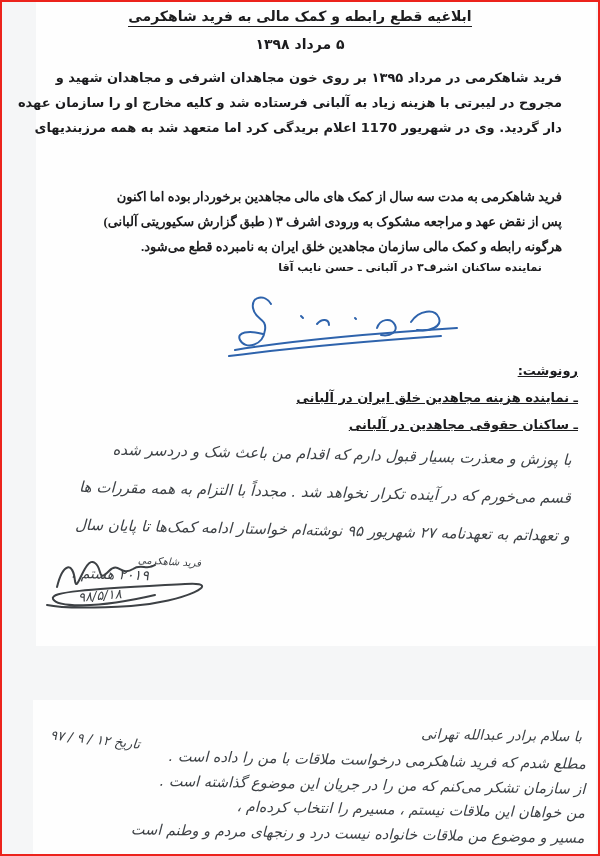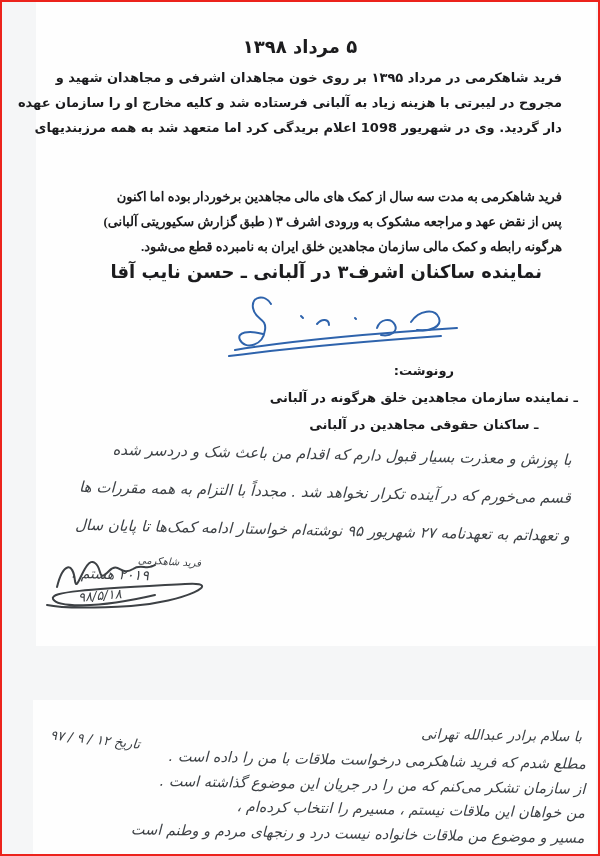--- a/index.html
+++ b/index.html
@@ -8,25 +8,25 @@
     background:#f5f6f7;font-family:"DejaVu Sans",sans-serif;
   }
   .paper{position:absolute;background:#fefefe;}
   #paper1{left:36px;top:2px;width:560px;height:644px;}
   #paper2{left:33px;top:700px;width:563px;height:154px;}
   .border-overlay{position:absolute;inset:0;border:2px solid #ec231c;pointer-events:none;z-index:50;}
   .abs{position:absolute;}
   .typed{font-weight:700;color:#1c1c1e;direction:rtl;}
   .center{left:0;width:600px;text-align:center;}
   .title-span{font-size:14px;border-bottom:1.5px solid #1c1c1e;padding-bottom:2px;}
-  .doc-date{font-size:18px;}
+  .doc-date{font-size:14px;}
   .para{right:38px;left:55px;font-size:13px;line-height:25px;}
   .para .line{text-align:right;white-space:nowrap;}
-  .rep{right:58px;font-size:18px;}
-  .copy{right:22px;font-size:13px;line-height:27px;text-align:center;}
+  .rep{right:58px;font-size:11px;}
+  .copy{right:22px;font-size:13px;line-height:27px;text-align:right;text-decoration:underline;}
   .hand{font-style:italic;color:#3d4145;direction:rtl;letter-spacing:.4px;}
   .hand-note{left:38px;right:28px;font-size:15px;line-height:38px;
     transform:rotate(1.3deg);transform-origin:top right;}
   .hand-note .line{text-align:right;white-space:nowrap;}
   .hand-tail{left:72px;top:566px;font-size:14px;transform:rotate(2deg);}
   .sig2-name{left:138px;top:556px;font-size:10px;transform:rotate(3deg);}
   .sig2-date{left:78px;top:588px;font-size:13px;transform:rotate(-5deg);}
   .greeting{top:727px;right:18px;font-size:14px;transform:rotate(1deg);}
   .doc2-date{left:50px;top:732px;font-size:13px;transform:rotate(6deg);}
   .doc2-lines{top:752px;right:14px;left:30px;font-size:14.5px;line-height:24.5px;
@@ -35,27 +35,30 @@
   svg{overflow:visible;}
 </style>
 </head>
 <body>
 
 <div class="frame">
 
   <div class="paper" id="paper1"></div>
   <div class="paper" id="paper2"></div>
 
+  <div class="abs typed center" style="top:6px;">
+    <span class="title-span">ابلاغیه قطع رابطه و کمک مالی به فرید شاهکرمی</span>
+  </div>
 
   <div class="abs typed center doc-date" style="top:36px;">۵ مرداد ۱۳۹۸</div>
 
   <div class="abs typed para" style="top:65px;">
     <div class="line">فرید شاهکرمی در مرداد ۱۳۹۵ بر روی خون مجاهدان اشرفی و مجاهدان شهید و</div>
     <div class="line">مجروح در لیبرتی با هزینه زیاد به آلبانی فرستاده شد و کلیه مخارج او را سازمان عهده</div>
-    <div class="line">دار گردید. وی در شهریور 1098 اعلام بریدگی کرد اما متعهد شد به همه مرزبندیهای</div>
+    <div class="line">دار گردید. وی در شهریور 1170 اعلام بریدگی کرد اما متعهد شد به همه مرزبندیهای</div>
   </div>
 
   <div class="abs typed para" style="top:184px;font-family:Liberation Serif, serif;">
     <div class="line">فرید شاهکرمی به مدت سه سال از کمک های مالی مجاهدین برخوردار بوده اما اکنون</div>
     <div class="line">پس از نقض عهد و مراجعه مشکوک به ورودی اشرف ۳ ( طبق گزارش سکیوریتی آلبانی)</div>
     <div class="line">هرگونه رابطه و کمک مالی سازمان مجاهدین خلق ایران به نامبرده قطع می‌شود.</div>
   </div>
 
   <div class="abs typed rep" style="top:261px;">نماینده ساکنان اشرف۳ در آلبانی ـ حسن نایب آقا</div>
 
@@ -65,21 +68,21 @@
       <path d="M96,26 l2,2 M112,34 c5,-6 12,-5 12,1 M150,28 l1,1" stroke="#2e63ac"></path>
       <path d="M172,38 c3,-9 14,-11 18,-3 c3,6 -4,12 -14,10" stroke="#2e63ac"></path>
       <path d="M206,32 c8,-12 24,-14 28,-4 c3,8 -8,14 -22,12" stroke="#2e63ac"></path>
       <path d="M30,60 C90,50 190,42 252,38" stroke="#2e63ac"></path>
       <path d="M24,66 C100,56 180,50 236,46" stroke="#2e63ac"></path>
     </g>
   </svg>
 
   <div class="abs typed copy" style="top:357px;">
     <div>رونوشت:</div>
-    <div>ـ نماینده سازمان مجاهدین خلق هرگونه در آلبانی</div>
+    <div>ـ نماینده هزینه مجاهدین خلق ایران در آلبانی</div>
     <div>ـ ساکنان حقوقی مجاهدین در آلبانی</div>
   </div>
 
   <div class="abs hand hand-note" style="top:441px;">
     <div class="line">با پوزش و معذرت بسیار قبول دارم که اقدام من باعث شک و دردسر شده</div>
     <div class="line">قسم می‌خورم که در آینده تکرار نخواهد شد . مجدداً با التزام به همه مقررات ها</div>
     <div class="line">و تعهداتم به تعهدنامه ۲۷ شهریور ۹۵ نوشته‌ام خواستار ادامه کمک‌ها تا پایان سال</div>
   </div>
   <div class="abs hand hand-tail">۲۰۱۹ هستم .</div>
 

